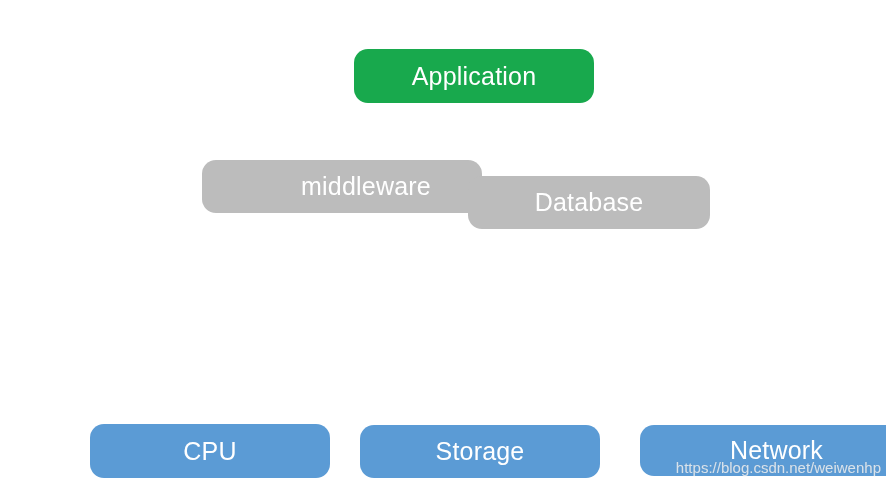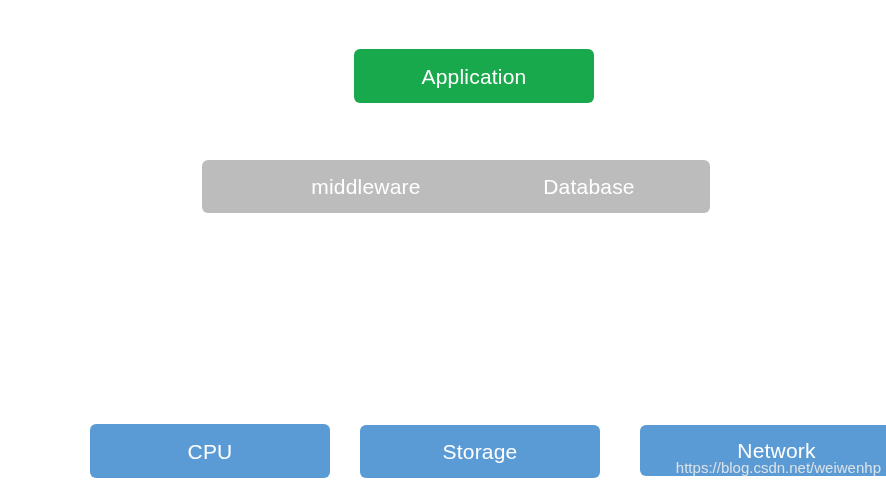--- a/index.html
+++ b/index.html
@@ -13,36 +13,36 @@
     width: 886px;
     height: 489px;
     background: #ffffff;
     overflow: hidden;
   }
   .node {
     position: absolute;
     display: flex;
     align-items: center;
     justify-content: center;
-    border-radius: 6px;
+    border-radius: 14px;
     color: #ffffff;
-    font-size: 21px;
+    font-size: 25px;
     font-weight: 400;
     letter-spacing: 0.2px;
     text-align: center;
     line-height: 1;
     user-select: none;
   }
   .node--green { background: #18a94d; }
   .node--gray  { background: #bcbcbc; }
   .node--blue  { background: #5b9bd5; }
 
   .node-application      { left: 354px; top: 49px;  width: 240px; height: 54px; }
   .node-middleware       { left: 202px; top: 160px; width: 232px; height: 53px; padding-left: 48px; }
-  .node-database         { left: 468px; top: 160px; width: 242px; height: 53px; text-align: center; }
+  .node-database         { left: 468px; top: 176px; width: 242px; height: 53px; text-align: center; }
   .node-operating-system { left: 354px; top: 299px; width: 241px; height: 51px; }
   .node-cpu              { left: 90px;  top: 424px; width: 240px; height: 54px; }
   .node-storage          { left: 360px; top: 425px; width: 240px; height: 53px; }
   .node-network          { left: 640px; top: 425px; width: 273px; height: 51px; }
 
   .watermark {
     position: absolute;
     right: 5px;
     top: 459px;
     font-size: 15px;

